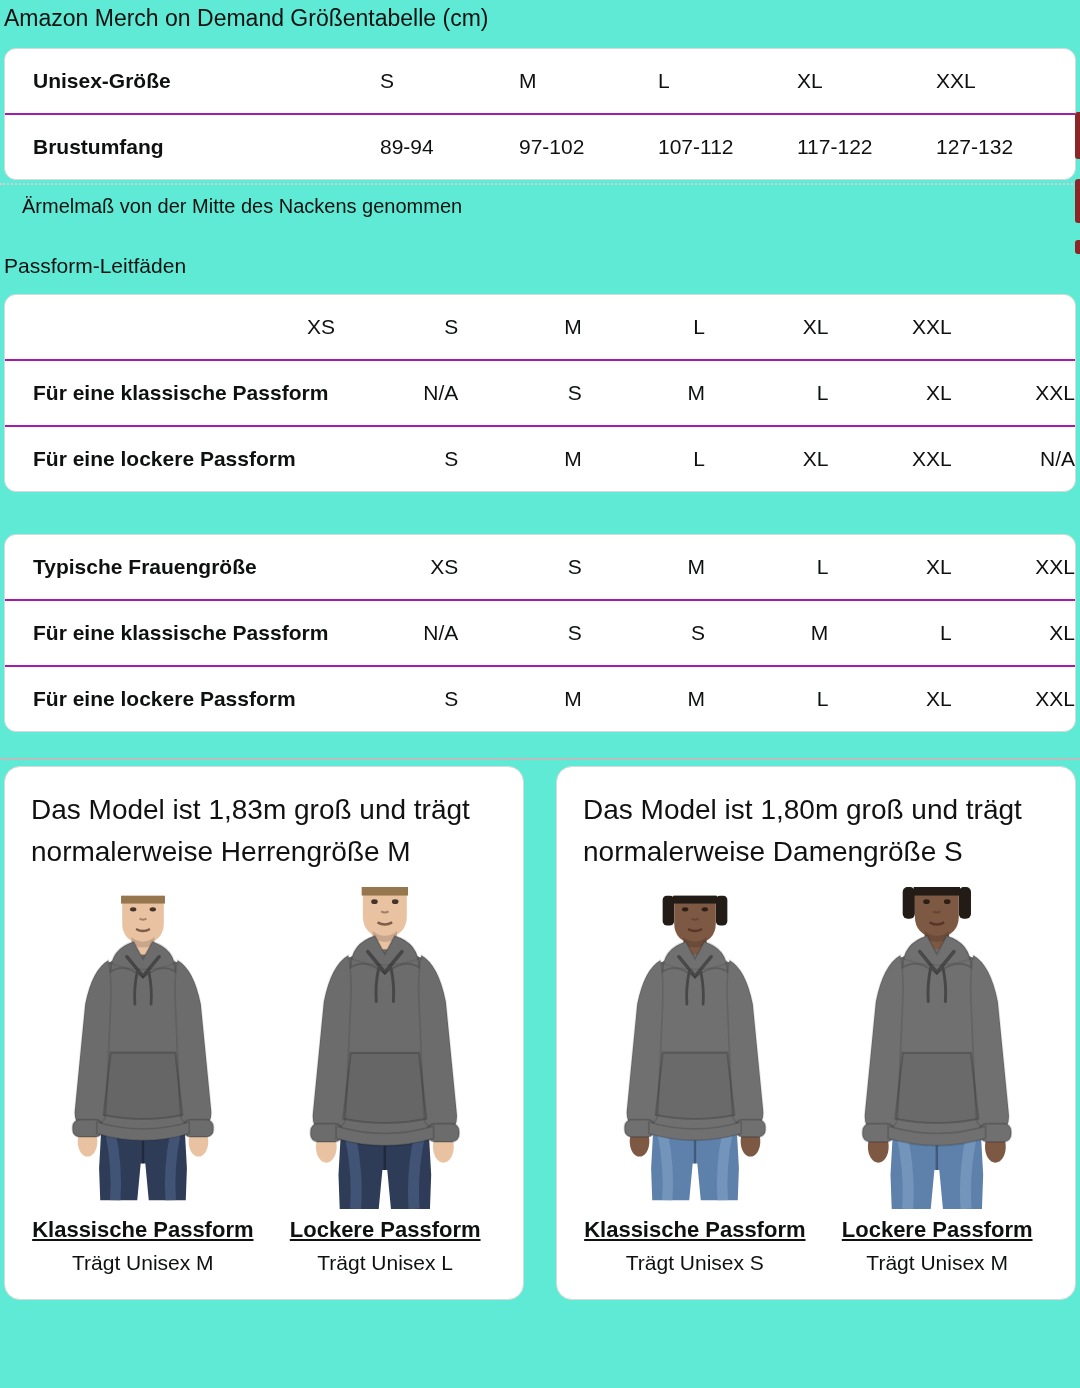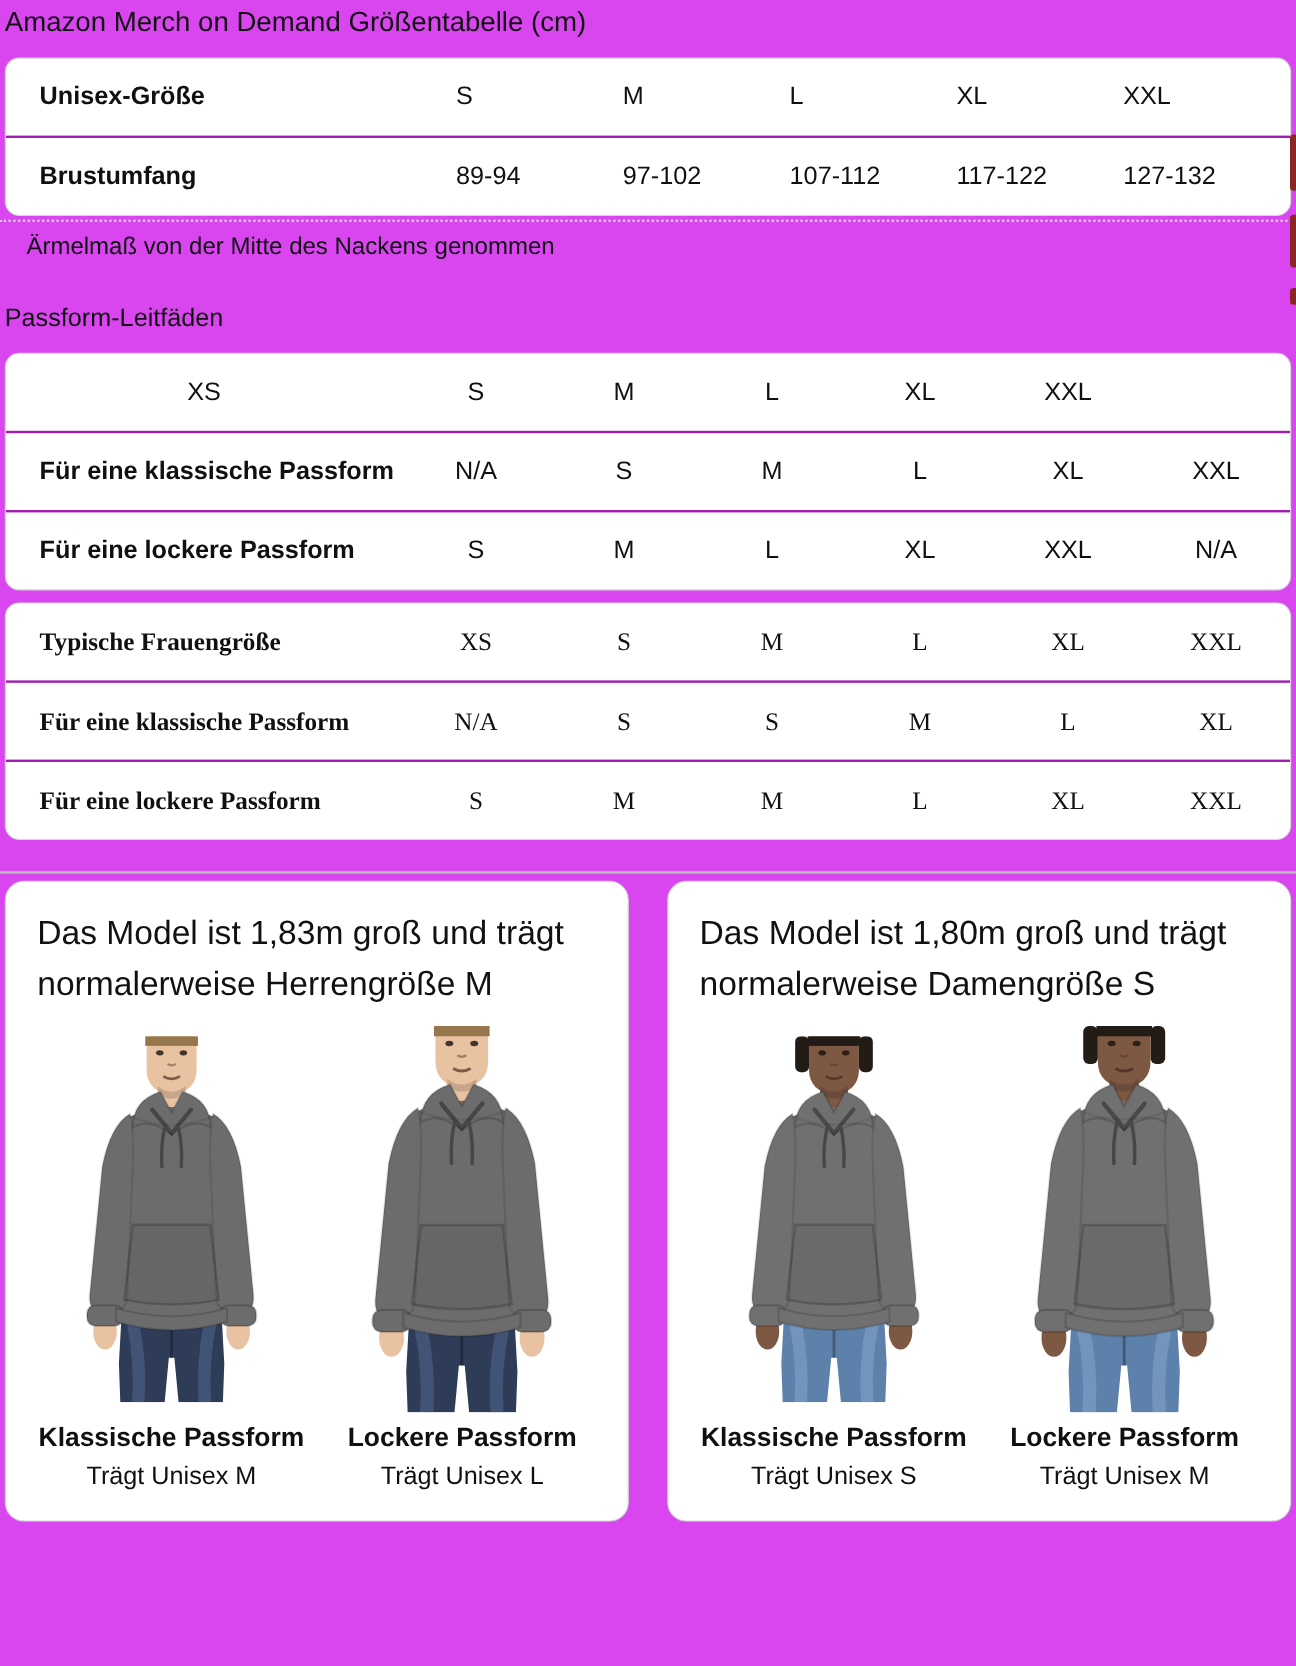--- a/index.html
+++ b/index.html
@@ -1,44 +1,44 @@
 <!DOCTYPE html>
 <html><head>
 <meta charset="utf-8">
 <style>
   html,body { margin:0; padding:0; background:#fff; }
   body { font-family:"Liberation Sans", sans-serif; color:#0f1111; }
-  .page { position:relative; width:1080px; height:1388px; overflow:hidden; background:#d946ef; }
+  .page { position:relative; width:1080px; height:1388px; overflow:hidden; background:#5eead4; }
 
   .page-title { font-size:23px; font-weight:400; margin:0; padding:5px 0 0 4px; color:#111; }
 
   .tbl { margin:16px 4px 0; border:1px solid #d5d9d9; border-radius:12px; overflow:hidden; background:#fff; }
   .tbl .row { display:grid; align-items:center; height:64px; border-top:2px solid #a21caf; font-size:21px; }
   .tbl .row:first-child { border-top:none; }
   .tbl.five .row { grid-template-columns:375px repeat(5,1fr); }
   .tbl.six  .row { grid-template-columns:330px repeat(6,1fr); }
   .cell { white-space:nowrap; }
   .cell.label { font-weight:700; padding-left:28px; }
   .tbl.five .cell.v { text-align:left; }
-  .tbl.six  .cell.v { text-align:center; }
+  .tbl.six  .cell.v { text-align:right; }
 
   .dotted-sep { border:none; border-top:2px dotted #cfcfcf; margin:3px 0 0; }
   .footnote { font-size:20px; margin:10px 0 0 22px; }
   .section-heading { font-size:21px; font-weight:400; margin:36px 0 0 4px; }
-  .tbl.gap { margin-top:10px;font-family:Liberation Serif, serif; }
+  .tbl.gap { margin-top:42px; }
 
   .cards-sep { border:none; border-top:2px solid #bdbdbd; margin:26px 0 0; }
   .cards { display:flex; gap:32px; margin:6px 4px 0; }
   .card { flex:1; border:1px solid #d5d9d9; border-radius:16px; padding:22px 26px 24px; background:#fff; }
   .card-desc { font-size:28px; line-height:1.5; margin:0; color:#111; }
   .figures { display:flex; justify-content:space-between; margin-top:14px; }
   .figure { width:48%; margin:0; text-align:center; }
   .figure svg.person { width:208px; max-width:100%; height:322px; display:block; margin:0 auto; }
   .figure.loose svg.person { width:224px; }
-  .fit-label { font-size:22px; font-weight:700; margin-top:8px; }
+  .fit-label { font-size:22px; font-weight:700; margin-top:8px;text-decoration:underline; }
   .size-label { font-size:21px; margin-top:8px; }
 
   .person-male   { --skin:#e9c2a2; --hair:#96764d; --hoodie:#6c6c6c; --jeans:#2e3c58; --jeans-light:#54688e; }
   .person-female { --skin:#7d5843; --hair:#221b16; --hair-side:#221b16; --hoodie:#707070; --jeans:#5e81ab; --jeans-light:#86a6c8; }
 
   .scroll-mark { position:absolute; right:0; width:5px; border-radius:3px 0 0 3px; background:#8c2626; }
   .scroll-mark.m1 { top:112px; height:47px; }
   .scroll-mark.m2 { top:179px; height:44px; }
   .scroll-mark.m3 { top:240px; height:14px; }
 </style>

